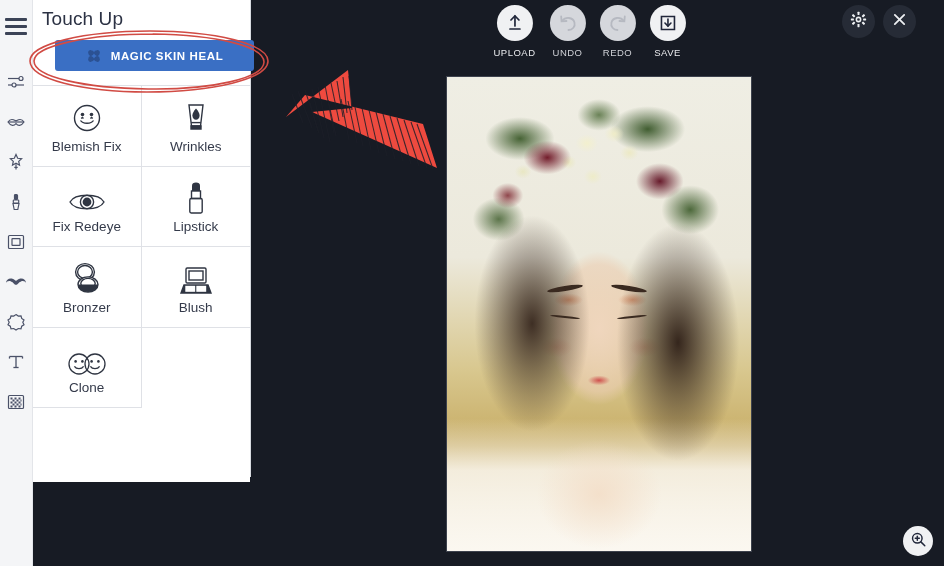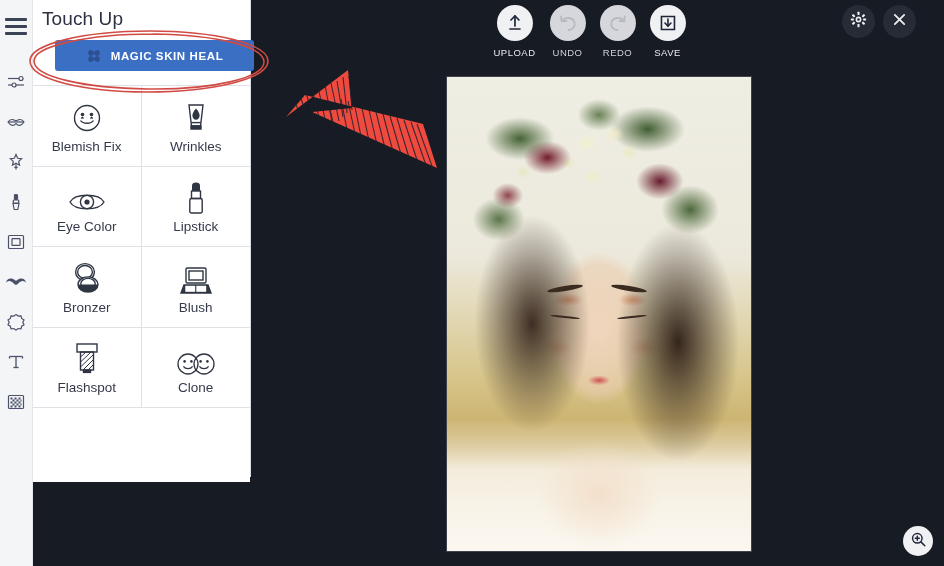--- a/index.html
+++ b/index.html
@@ -309,31 +309,31 @@
         <svg width="36" height="36" viewBox="0 0 36 36" fill="none" stroke="#2f3542" stroke-width="1.4">
           <path d="M11 5 L25 5 L22.5 26 L13.5 26 Z"></path>
           <path d="M13 26 L23 26 L23 29 L13 29 Z" fill="#2f3542"></path>
           <path d="M18 8.5 C20.6 11.5 21.6 13.6 21.6 15.6 C21.6 18 20 19.8 18 19.8 C16 19.8 14.4 18 14.4 15.6 C14.4 13.6 15.4 11.5 18 8.5 Z" fill="#2f3542" stroke="none"></path>
           <line x1="13.2" y1="22.6" x2="22.8" y2="22.6"></line>
         </svg>
       </div>
       <div class="tool-label">Wrinkles</div>
     </div>
 
-
     <div class="tool-cell">
       <div class="tool-ico">
         <svg width="38" height="28" viewBox="0 0 38 28" fill="none" stroke="#2f3542" stroke-width="1.4">
           <path d="M2 14 C7 5 31 5 36 14 C31 23 7 23 2 14 Z"></path>
-          <circle cx="19" cy="14" r="6.6"></circle>
-          <circle cx="19" cy="14" r="2.6" fill="#2f3542" stroke="none"></circle>
-        </svg>
-      </div>
-      <div class="tool-label">Eye Color</div>
-    </div>
+          <circle cx="19" cy="14" r="6.6" fill="none"></circle>
+          <circle cx="19" cy="14" r="4.4" fill="#2f3542" stroke="none"></circle>
+        </svg>
+      </div>
+      <div class="tool-label">Fix Redeye</div>
+    </div>
+
 
     <div class="tool-cell">
       <div class="tool-ico">
         <svg width="30" height="36" viewBox="0 0 30 36" fill="none" stroke="#2f3542" stroke-width="1.4">
           <path d="M11 11 L11 5.5 C11 3.5 12.5 2.5 15 2.5 C17.5 2.5 19 3.5 19 5.5 L19 11 Z" fill="#2f3542" stroke="none"></path>
           <rect x="10.5" y="11" width="9" height="7.5"></rect>
           <rect x="8.8" y="18.5" width="12.4" height="14.5" rx="1.4"></rect>
         </svg>
       </div>
       <div class="tool-label">Lipstick</div>
@@ -358,37 +358,20 @@
           <rect x="9" y="3" width="20" height="15" rx="1.2"></rect>
           <rect x="12" y="6" width="14" height="9"></rect>
           <path d="M7 20 L31 20 L34 28 L4 28 Z" fill="#2f3542" stroke="#2f3542"></path>
           <rect x="9" y="21.5" width="8.5" height="4.6" fill="#fff" stroke="#fff"></rect>
           <rect x="20" y="21.5" width="8.5" height="4.6" fill="#fff" stroke="#fff"></rect>
         </svg>
       </div>
       <div class="tool-label">Blush</div>
     </div>
 
-    <div class="tool-cell">
-      <div class="tool-ico">
-        <svg width="34" height="36" viewBox="0 0 34 36" fill="none" stroke="#2f3542" stroke-width="1.4">
-          <rect x="7" y="3" width="20" height="8"></rect>
-          <rect x="10.5" y="11" width="13" height="18" fill="none"></rect>
-          <g stroke="#2f3542" stroke-width="1">
-            <line x1="10.5" y1="16" x2="16" y2="11"></line>
-              <line x1="10.5" y1="21" x2="21" y2="11"></line>
-            <line x1="10.5" y1="26" x2="23.5" y2="13.5"></line>
-              <line x1="13" y1="29" x2="23.5" y2="18.5"></line>
-            <line x1="18" y1="29" x2="23.5" y2="23.5"></line>
-          </g>
-          <rect x="13.5" y="29" width="7" height="2.4" fill="#2f3542"></rect>
-        </svg>
-      </div>
-      <div class="tool-label">Flashspot</div>
-    </div>
 
 
     <div class="tool-cell">
       <div class="tool-ico">
         <svg width="42" height="26" viewBox="0 0 42 26" fill="none" stroke="#2f3542" stroke-width="1.3">
           <circle cx="13" cy="13" r="10"></circle>
           <circle cx="9.6" cy="10.4" r="1.3" fill="#2f3542" stroke="none"></circle>
           <circle cx="16.4" cy="10.4" r="1.3" fill="#2f3542" stroke="none"></circle>
           <path d="M8.4 15.4 C10.4 18.4 15.6 18.4 17.6 15.4"></path>
           <circle cx="29" cy="13" r="10"></circle>

